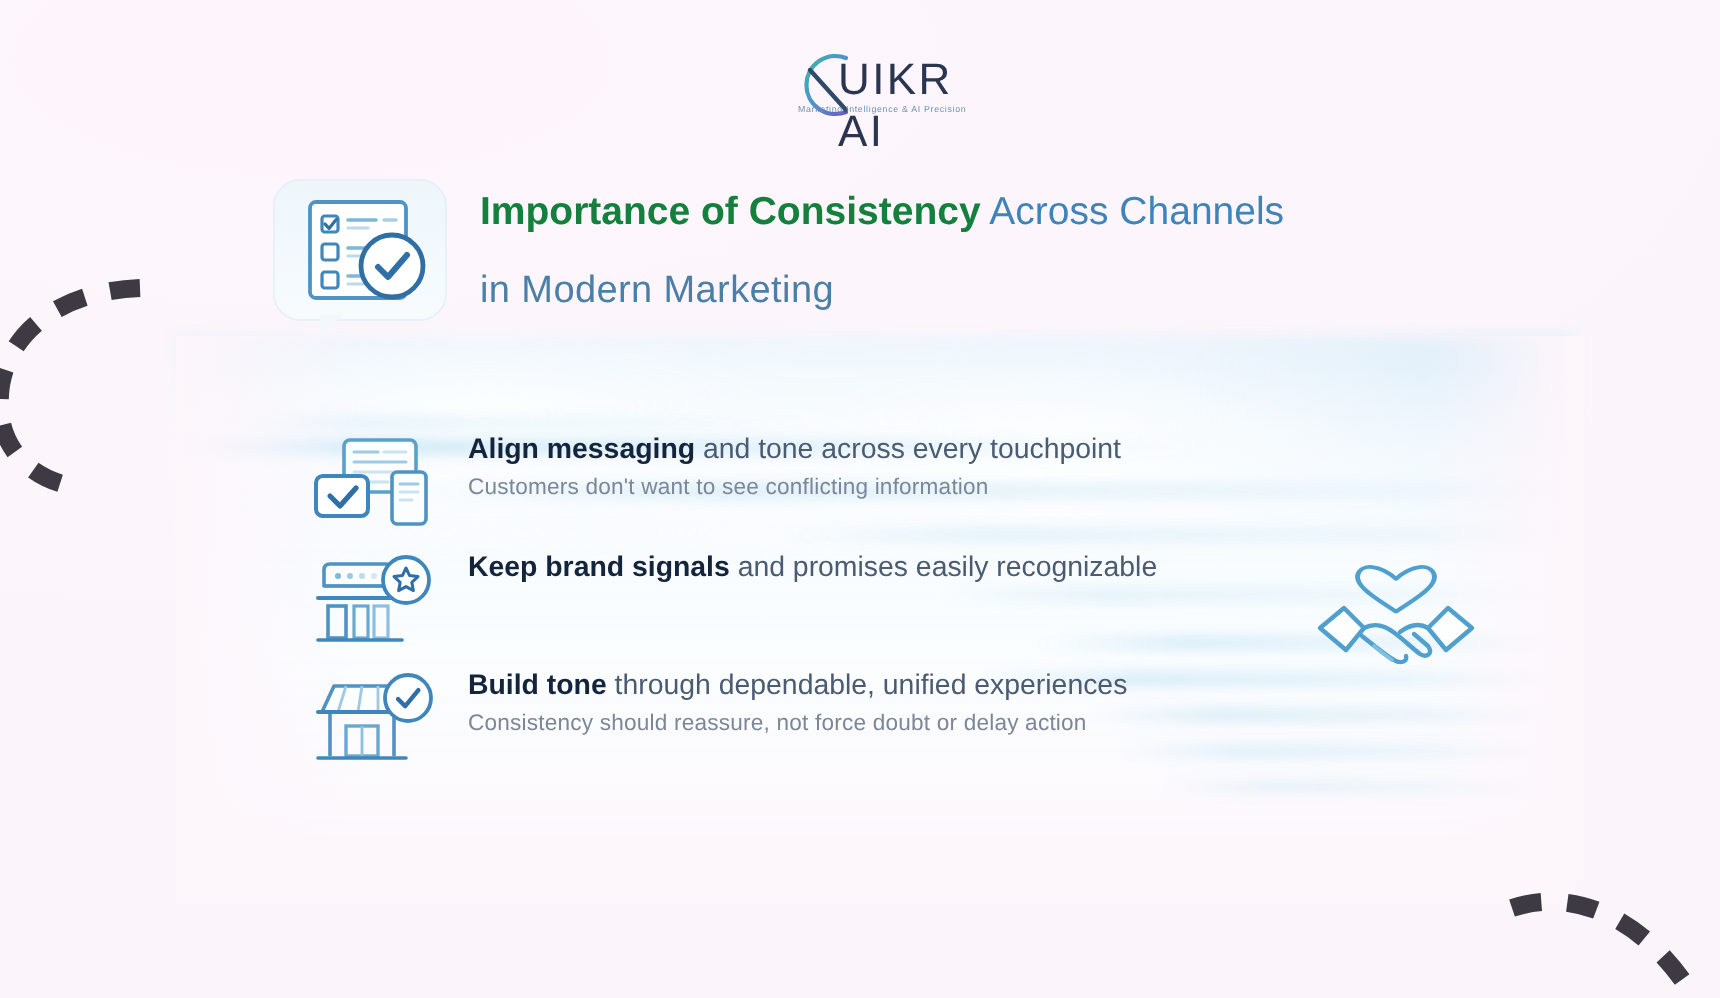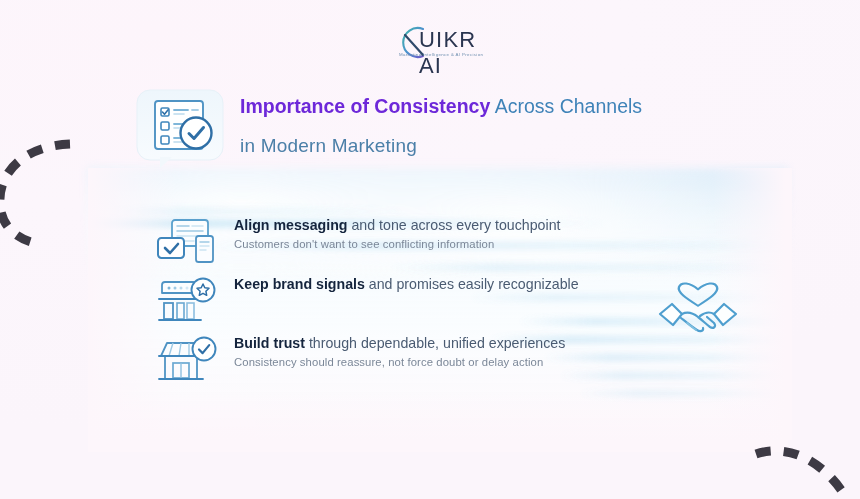--- a/index.html
+++ b/index.html
@@ -84,21 +84,21 @@
   }
 
   
   .hero-icon{
     position:absolute;left:136px;top:89px;width:92px;height:82px;
   }
   .hero-text{position:absolute;left:240px;top:96px;width:560px;}
   .hero-l1{
     font-size:19.5px;color:#3f83b8;white-space:nowrap;line-height:1.1;
   }
-  .hero-l1 b{color:#6d28d9;font-weight:700;}
+  .hero-l1 b{color:#15803d;font-weight:700;}
   .hero-l2{
     margin-top:18px;font-size:19px;color:#4b7fa8;white-space:nowrap;
     letter-spacing:.2px;
   }
 
   
   .list{position:absolute;left:156px;top:216px;width:540px;}
   .item{position:relative;height:59px;}
   .item-icon{position:absolute;left:0;top:2px;width:62px;height:46px;}
   .item-txt{position:absolute;left:78px;top:0px;width:460px;}
@@ -275,21 +275,21 @@
           <line x1="41" y1="21" x2="41" y2="42" stroke="#4f93c4" stroke-width="1.8"></line>
           <rect x="17" y="27" width="16" height="15" fill="none" stroke="#6aa8d2" stroke-width="1.7"></rect>
           <line x1="25" y1="27" x2="25" y2="42" stroke="#8dbfe0" stroke-width="1.4"></line>
           <line x1="3" y1="43" x2="47" y2="43" stroke="#3f86bc" stroke-width="1.8" stroke-linecap="round"></line>
           <circle cx="48" cy="13" r="11.5" fill="#ffffff" stroke="#3f86bc" stroke-width="1.9"></circle>
           <path d="M43 13.5 l3.6 3.6 l6.6 -8" fill="none" stroke="#2f6fa6" stroke-width="2.2" stroke-linecap="round" stroke-linejoin="round"></path>
         </svg>
       </div>
       <div class="item-txt">
         <div class="item-title">
-          <b>Build trust</b><span> through dependable, unified experiences</span>
+          <b>Build tone</b><span> through dependable, unified experiences</span>
         </div>
         <div class="item-sub">Consistency should reassure, not force doubt or delay action</div>
       </div>
     </div>
   </div>
 
   <div class="handshake">
     <svg width="82" height="62" viewBox="0 0 82 62">
       <path d="M41 24 C 33 15, 24 14, 22 21 C 20 28, 30 36, 41 45 C 52 36, 62 28, 60 21 C 58 14, 49 15, 41 24 Z" fill="none" stroke="#4f9fcf" stroke-width="2.4" stroke-linejoin="round" transform="translate(0,-12) scale(1,0.78) translate(0,6)"></path>
       <path d="M3 36 L15 26 L25 36 L16 47 Z" fill="#fdffff" stroke="#4f9fcf" stroke-width="2.2" stroke-linejoin="round"></path>

